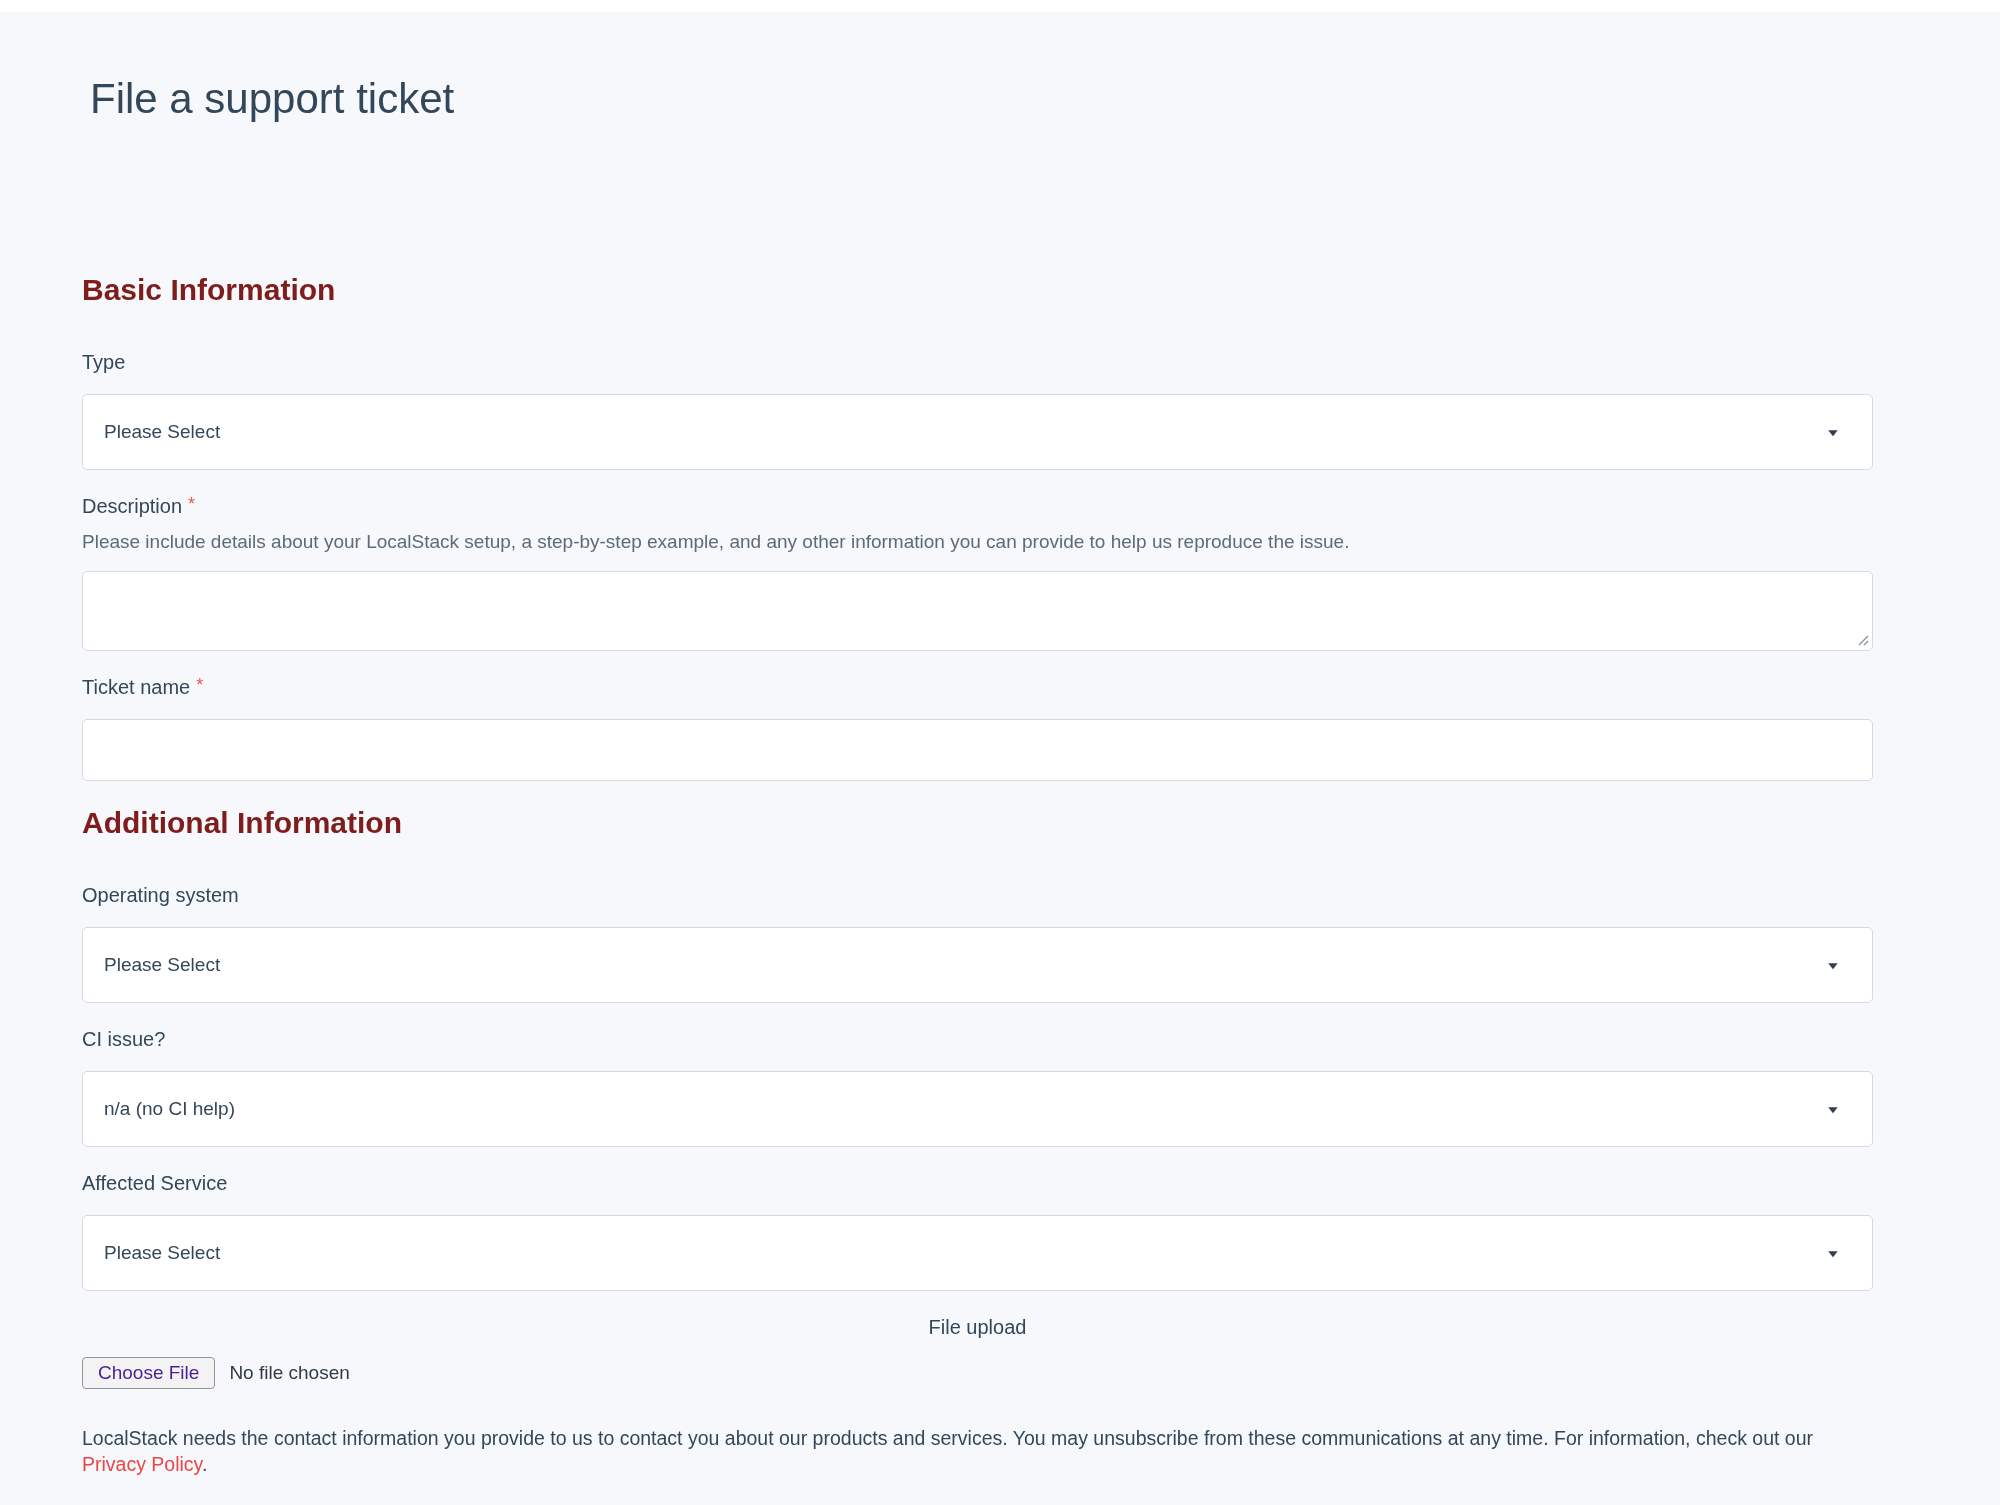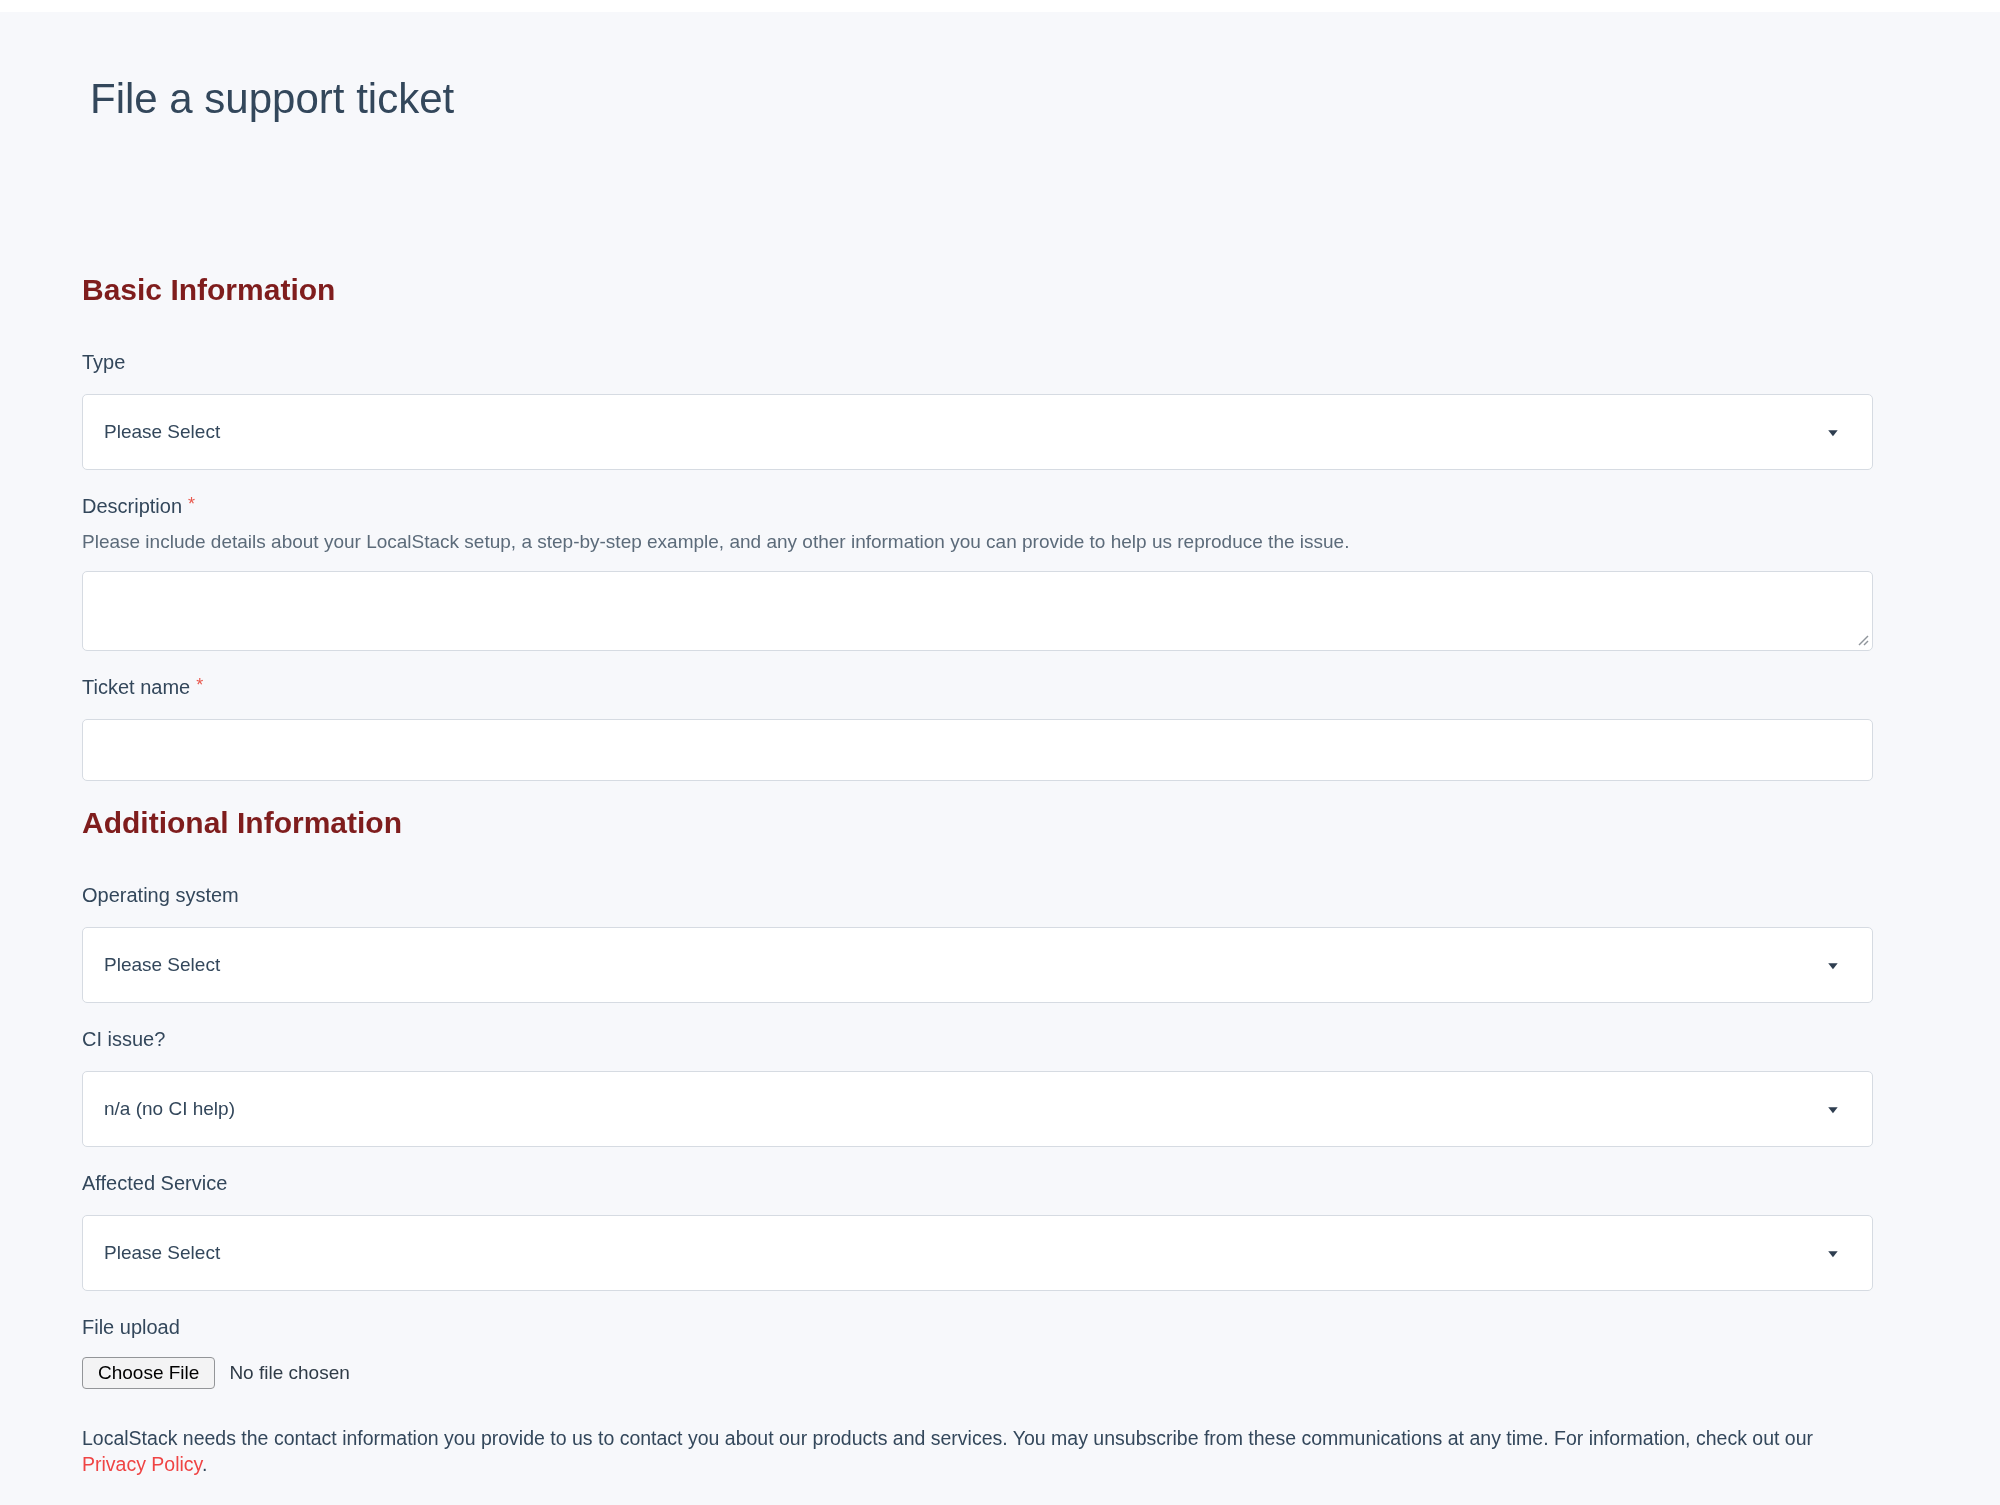--- a/index.html
+++ b/index.html
@@ -95,26 +95,26 @@
     font-family: inherit;
     resize: none;
     outline: none;
   }
   .resize-grip {
     position: absolute;
     right: 4px;
     bottom: 5px;
     pointer-events: none;
   }
-  .file-field .field-label { margin-bottom: 18px; }
+  .file-field .field-label { margin-bottom: 18px; text-align: center; }
   .file-row { display: flex; align-items: center; gap: 14px; }
   .file-button {
     font-size: 19px;
     font-family: inherit;
-    color: #000000;
+    color: #4c1d95;
     background: #f3f3f4;
     border: 1px solid #939598;
     border-radius: 4px;
     padding: 3px 15px;
     line-height: 1.25;
     cursor: pointer;
   }
   .file-status { font-size: 19px; color: #2f3b47; }
   .legal {
     font-size: 19.5px;

